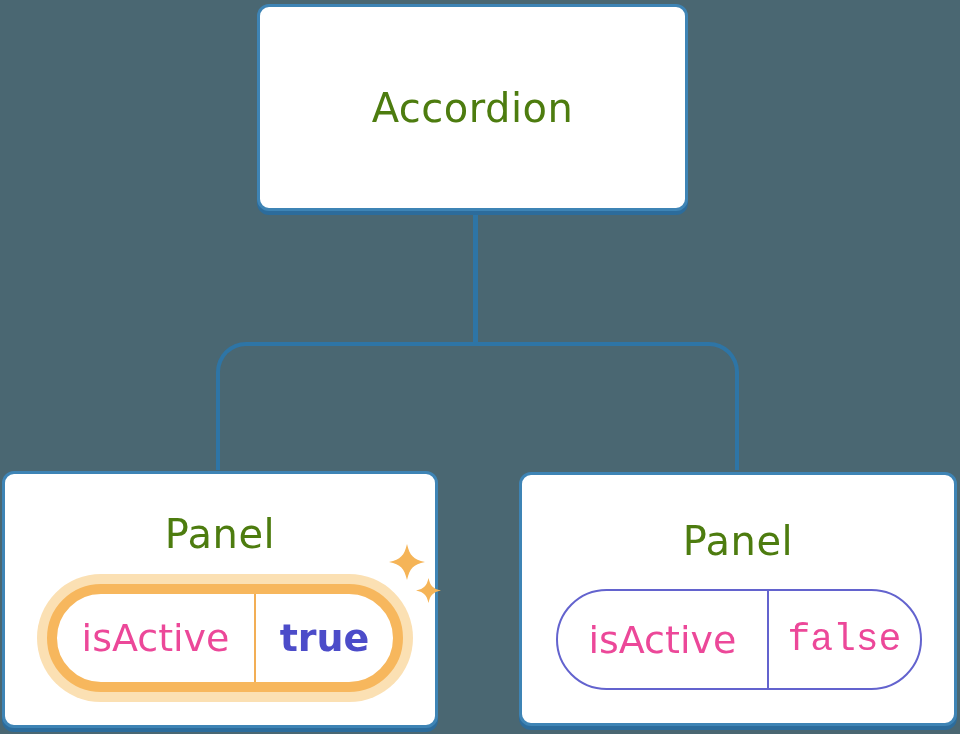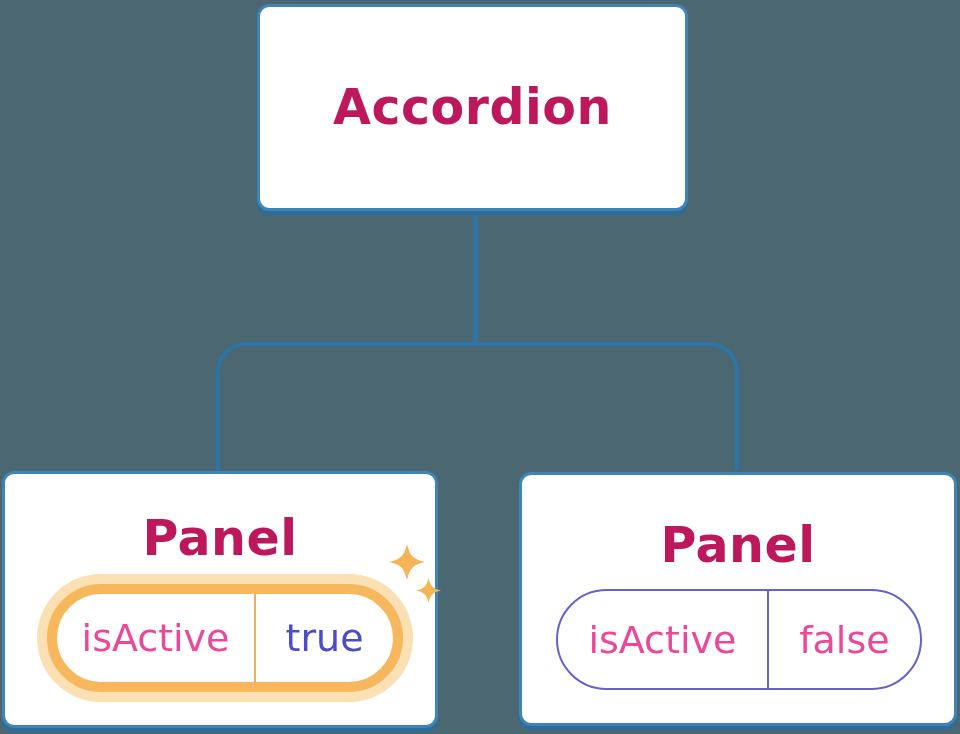--- a/index.html
+++ b/index.html
@@ -49,23 +49,23 @@
   .node-root {
     left: 257px;
     top: 4px;
     width: 431px;
     height: 207px;
     display: flex;
     align-items: center;
     justify-content: center;
   }
   .node-title {
-    color: #be185d;
-    font-size: 49px;
-    font-weight: 700;
+    color: #4d7c0f;
+    font-size: 40px;
+    font-weight: 400;
     line-height: 1;
     letter-spacing: 0.5px;
     text-align: center;
   }
   .node-panel-left {
     left: 2px;
     top: 471px;
     width: 436px;
     height: 257px;
   }
@@ -115,23 +115,23 @@
   }
   .pill-cell {
     display: flex;
     align-items: center;
     justify-content: center;
     font-size: 38px;
     line-height: 1;
     color: #ec4899;
   }
   .pill-active .cell-key   { width: 59%; border-right: 2px solid #F2AE55; }
-  .pill-active .cell-value { width: 41%; font-weight: 400; color: #4C4CC9; }
+  .pill-active .cell-value { width: 41%; font-weight: 700; color: #4C4CC9; }
   .pill-inactive .cell-key   { width: 58%; border-right: 2px solid #6363CE; }
-  .pill-inactive .cell-value { width: 42%; }
+  .pill-inactive .cell-value { width: 42%; font-family: Liberation Mono, monospace; }
 
   
   .sparkles {
     position: absolute;
     left: 382px;
     top: 66px;
     width: 56px;
     height: 66px;
     z-index: 3;
   }

